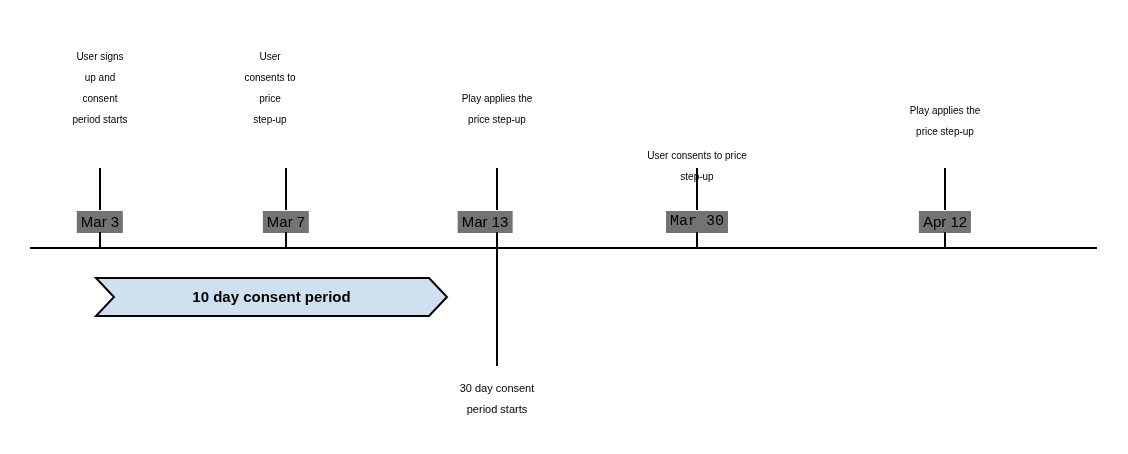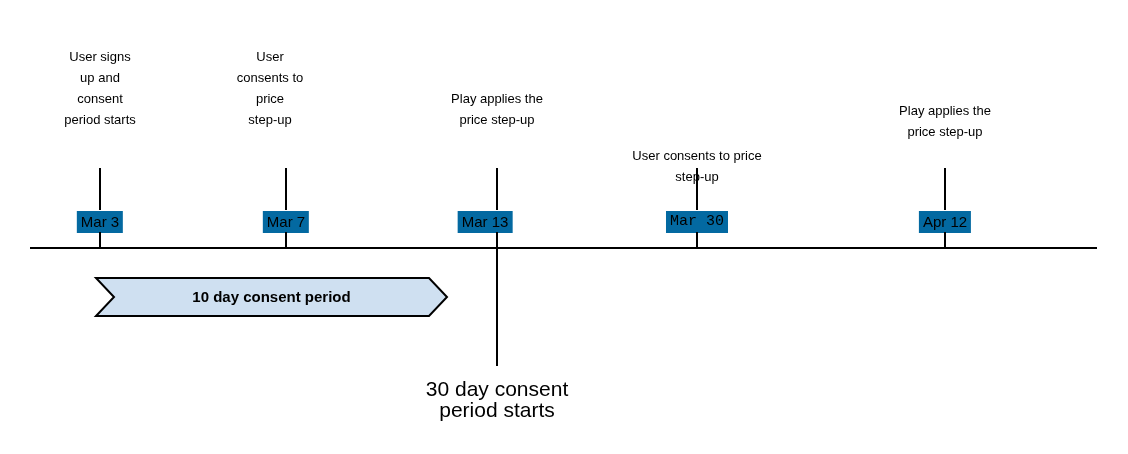--- a/index.html
+++ b/index.html
@@ -39,43 +39,43 @@
   }
   .tick-upper { top: 168px; height: 42px; }
   .tick-lower { top: 232px; height: 16px; }
   .tick-long  { top: 232px; height: 134px; }
 
   
   .date-chip {
     position: absolute;
     top: 211px;
     transform: translateX(-50%);
-    background: #0369a1;
+    background: #737373;
     font-size: 15px;
     line-height: 20px;
     padding: 1px 4px;
     white-space: nowrap;
     color: #000000;
   }
 
   
   .caption {
     position: absolute;
     transform: translateX(-50%);
     text-align: center;
-    font-size: 13px;
+    font-size: 10px;
     line-height: 21px;
     color: #000000;
     white-space: pre-line;
   }
   .caption-below {
     position: absolute;
     transform: translateX(-50%);
     text-align: center;
-    font-size: 21px;
+    font-size: 11px;
     line-height: 21px;
     color: #000000;
     white-space: pre-line;
   }
   .banner-wrap {
     position: absolute;
     top: 277px;
     height: 40px;
   }
   .banner-wrap svg {

